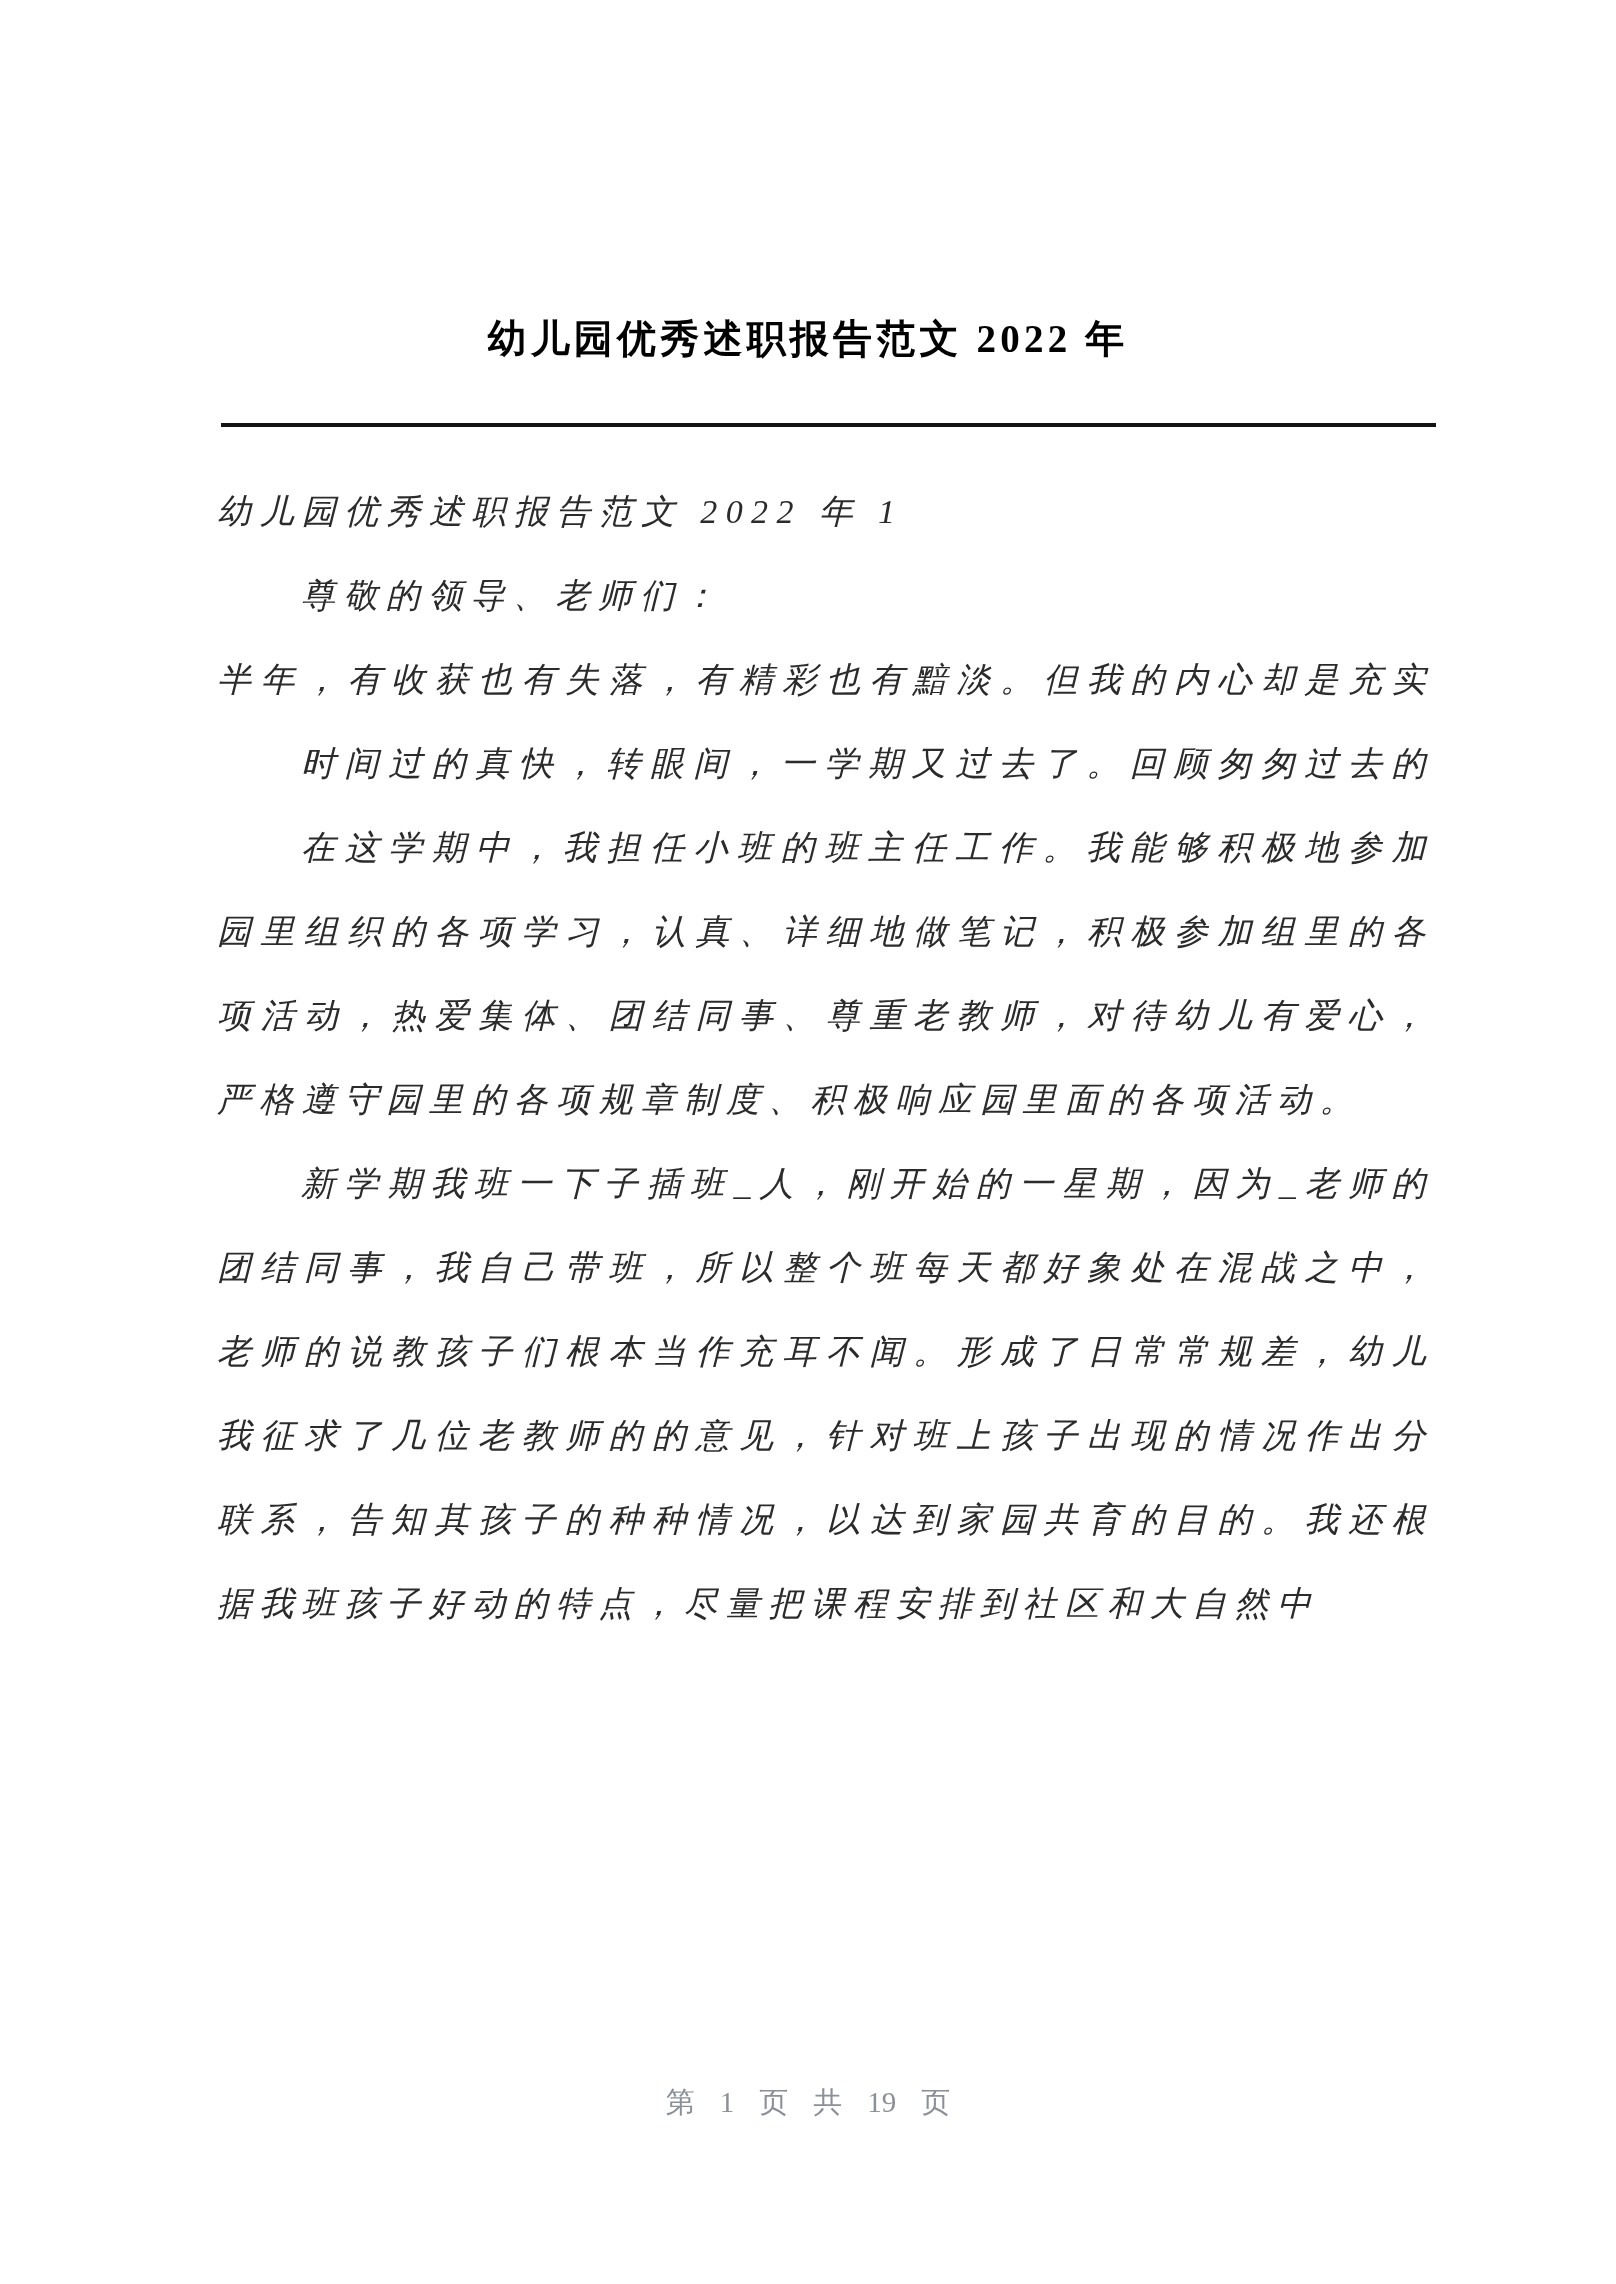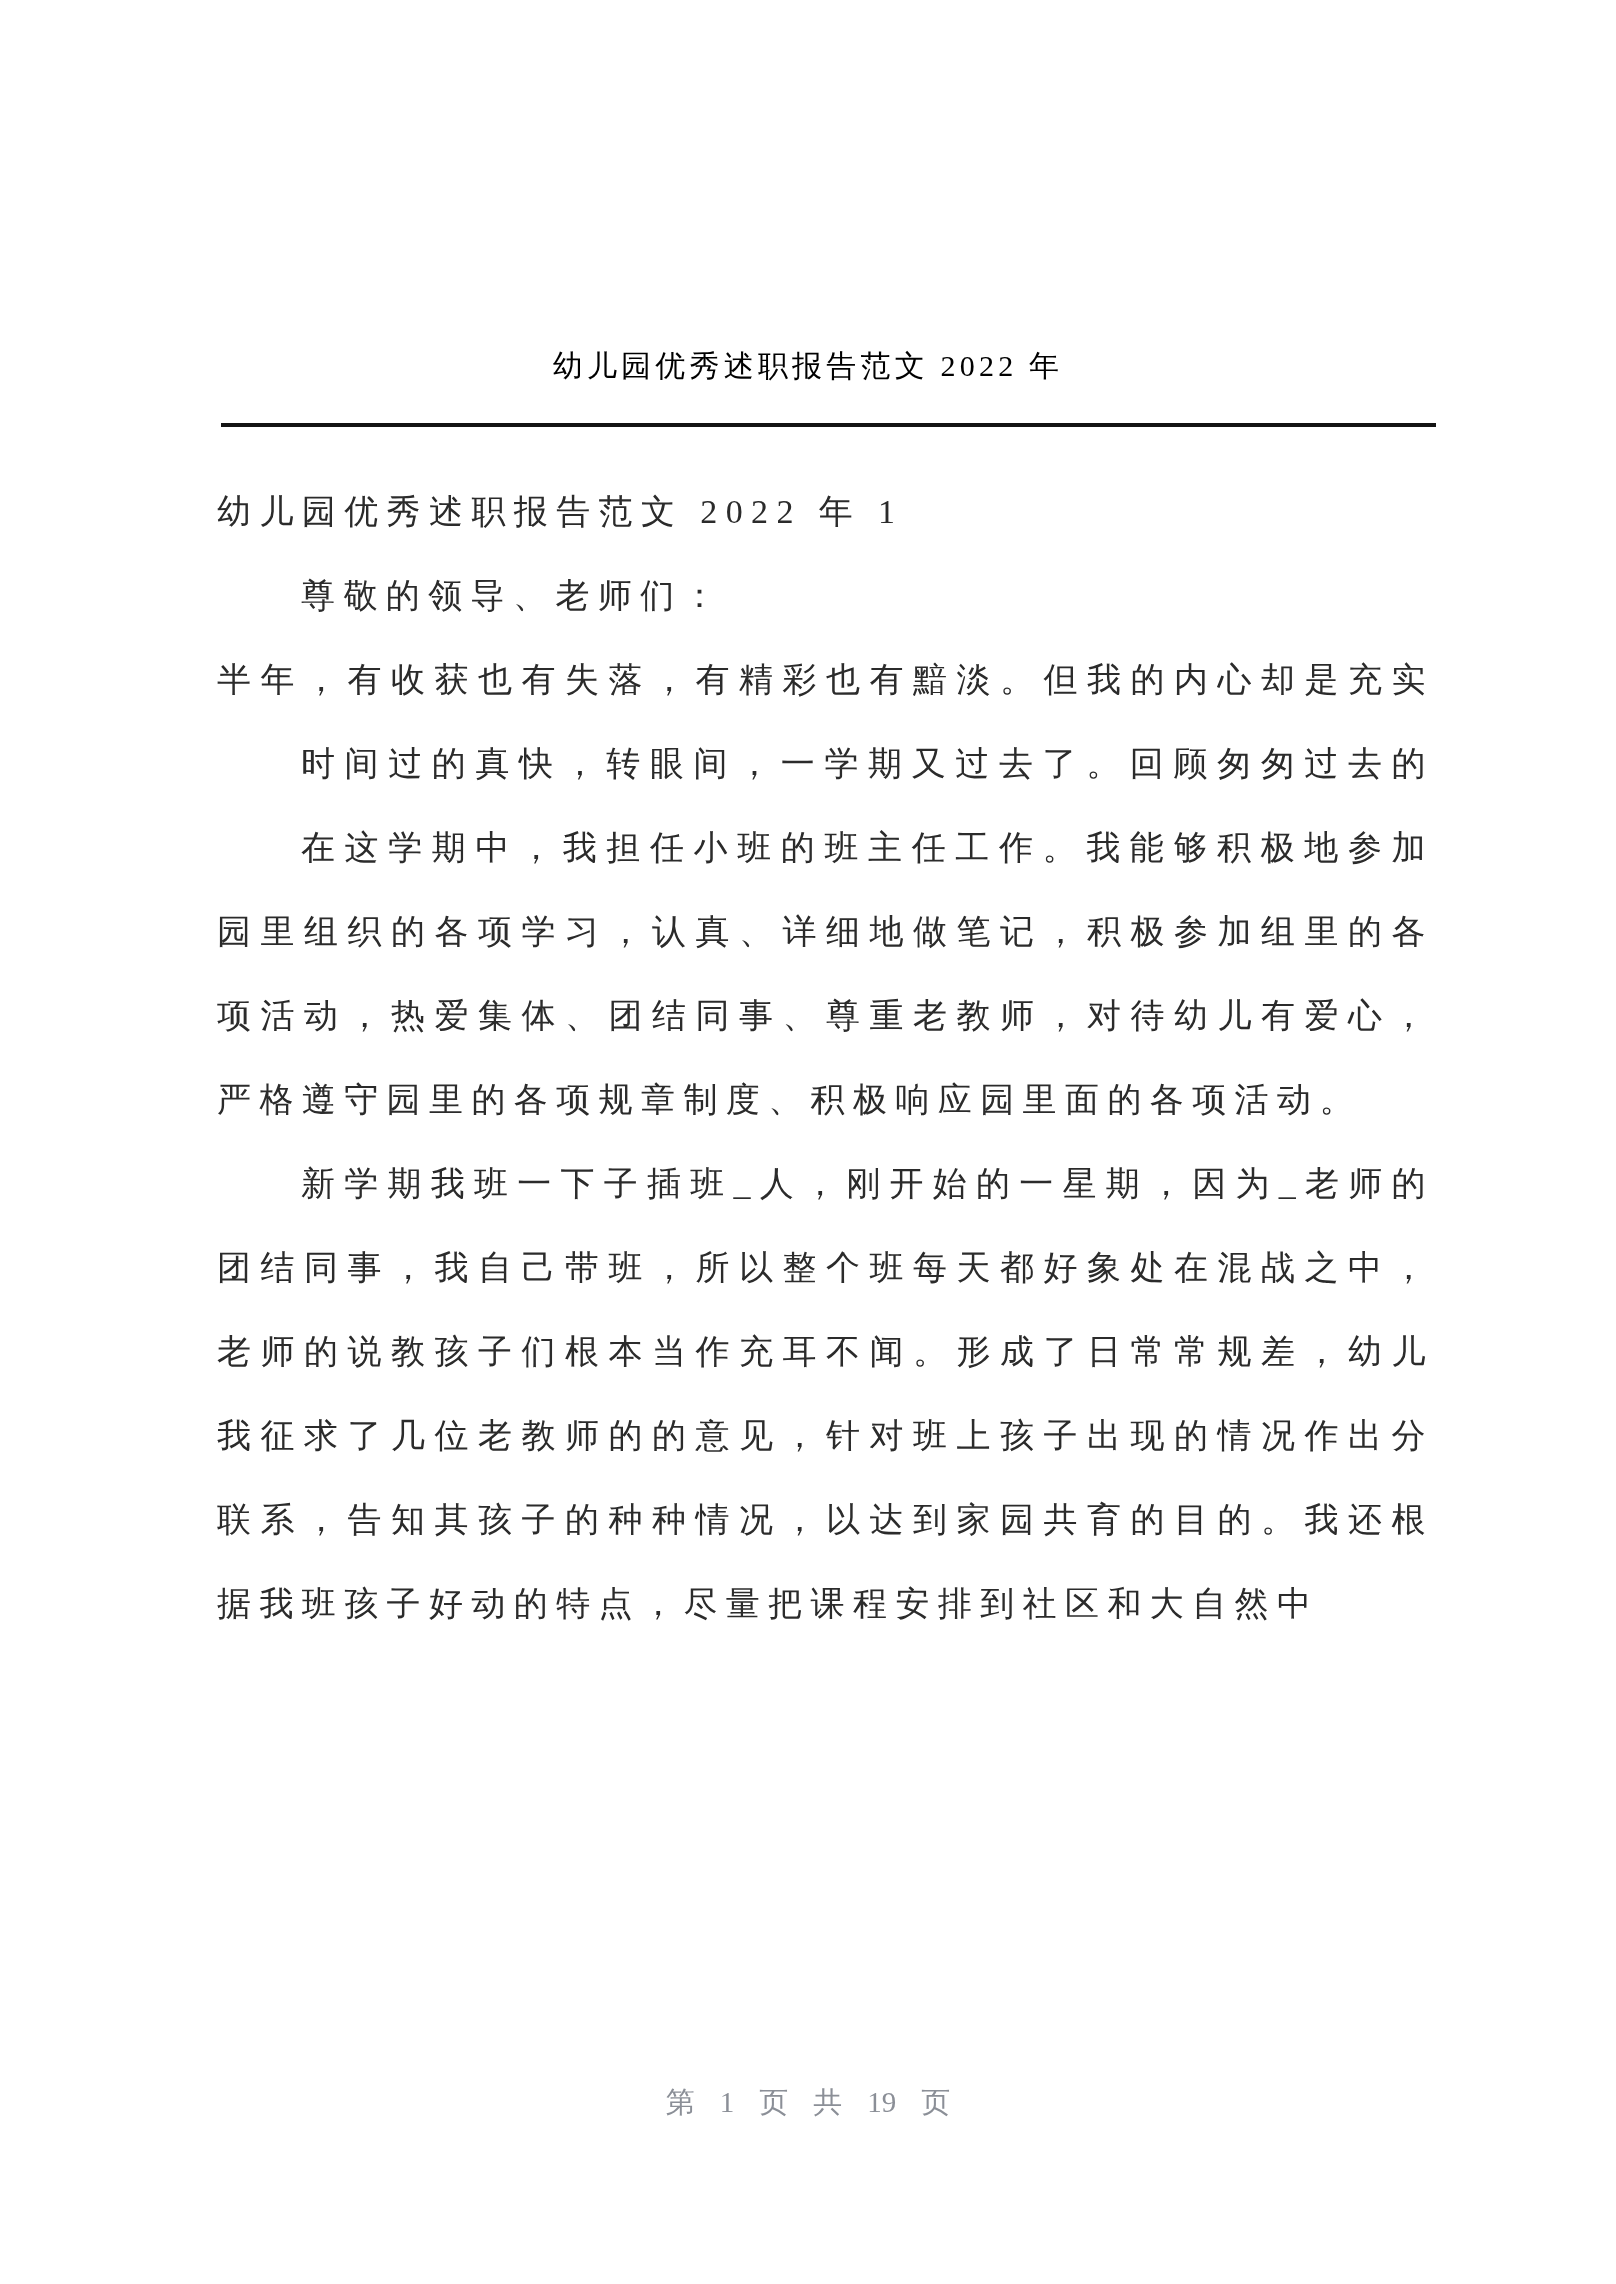--- a/index.html
+++ b/index.html
@@ -13,26 +13,26 @@
     width: 1616px;
     height: 2284px;
     background: #ffffff;
     overflow: hidden;
     font-family: "Liberation Serif", "DejaVu Serif", serif;
   }
 
   
   .doc-title {
     position: absolute;
-    top: 340px;
+    top: 313px;
     left: 0;
     width: 100%;
     text-align: center;
-    font-size: 30px;
-    font-weight: normal;
+    font-size: 39px;
+    font-weight: bold;
     color: #000000;
     letter-spacing: 4.2px;
     line-height: 51px;
   }
 
   
   .title-rule {
     position: absolute;
     top: 423px;
     left: 221px;
@@ -43,20 +43,21 @@
     background: #ffffff;
   }
 
   
   .doc-body {
     position: absolute;
     top: 470px;
     left: 217px;
     width: 1217px;
     color: #2b2b2b;
+    font-style: italic;
   }
 
   .line {
     height: 84px;
     line-height: 84px;
     font-size: 34px;
     letter-spacing: 8.4px;
     white-space: nowrap;
     text-align: left;
   }

